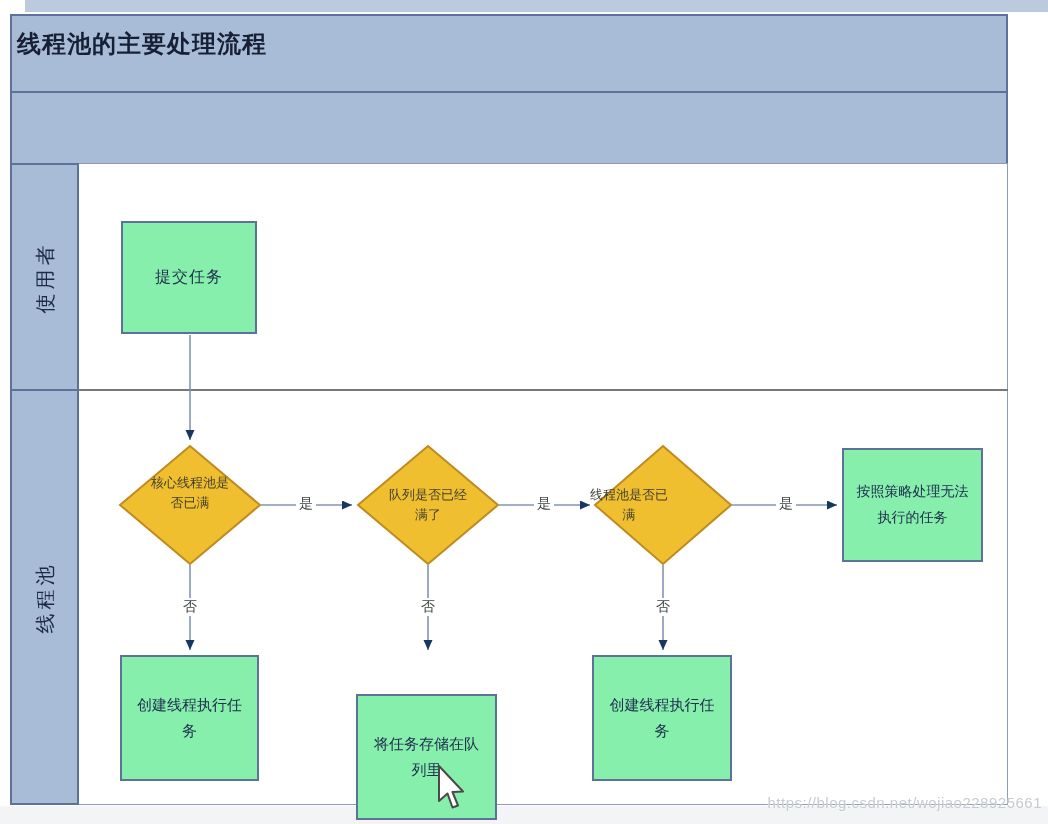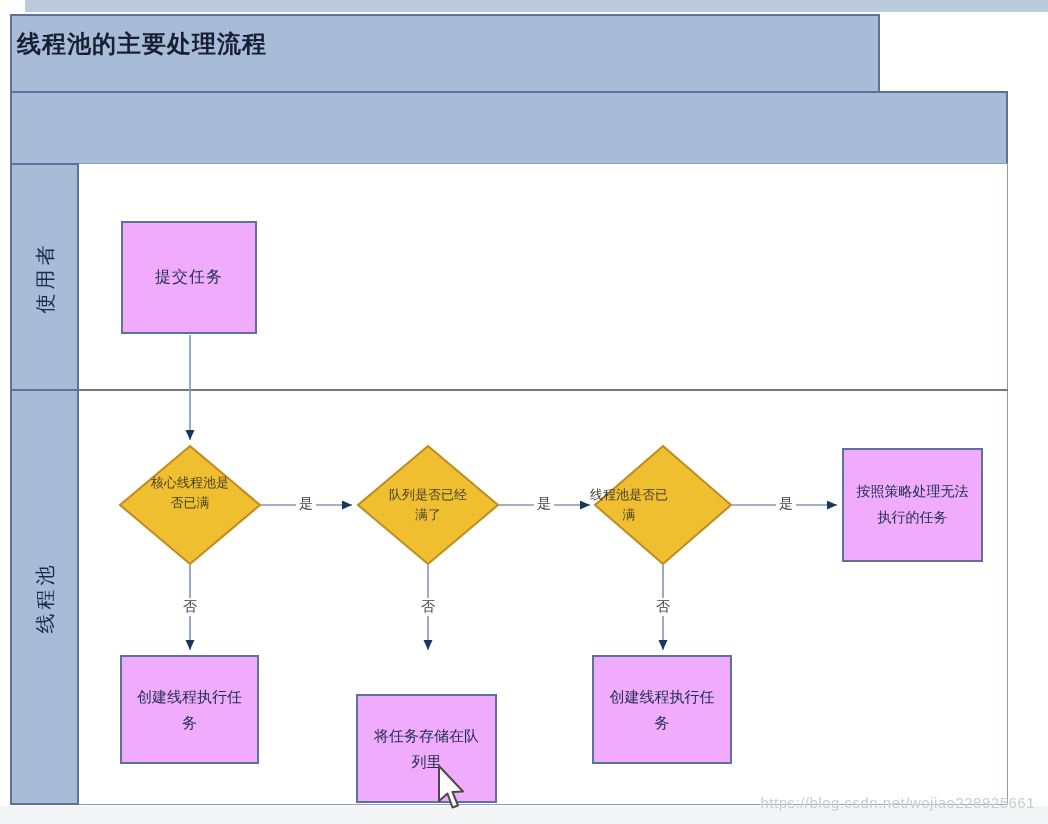--- a/index.html
+++ b/index.html
@@ -3,21 +3,21 @@
 <meta charset="utf-8">
 <style>
   * { margin:0; padding:0; box-sizing:border-box; }
   html,body { background:#ffffff; }
   body { width:1048px; height:824px; position:relative; overflow:hidden;
          font-family:"Liberation Serif","DejaVu Serif",serif; }
   .abs { position:absolute; }
 
   .top-strip { left:25px; top:0; width:1023px; height:12px; background:#bccadd; }
 
-  .title-bar { left:10px; top:14px; width:870px; height:79px;
+  .title-bar { left:10px; top:14px; width:998px; height:79px;
                background:#a9bcd7; border:2px solid #5d7299; }
   .title-text { padding:12px 0 0 5px; font-size:24px; font-weight:bold;
                 color:#161f33; letter-spacing:1px; }
 
   .phase-band { left:10px; top:91px; width:998px; height:74px;
                 background:#a9bcd7; border:2px solid #5d7299; }
 
   .content-frame { left:77px; top:163px; width:931px; height:642px;
                    background:#ffffff; border:1px solid #8a9cba; }
 
@@ -30,41 +30,41 @@
                 font-size:20px; color:#1d2a45; letter-spacing:4px; }
 
   .lane-divider { left:78px; top:389px; width:930px; height:2px;
                   background:#73777e; z-index:4; }
 
   .flow-svg { left:0; top:0; width:1048px; height:824px; z-index:5;
               pointer-events:none; }
 
   .node { z-index:6; display:flex; align-items:center; justify-content:center;
           text-align:center; color:#20304f; }
-  .box  { background:#f0abfc; border:2px solid #5d7299; }
+  .box  { background:#86efac; border:2px solid #5d7299; }
   .box-submit  { left:121px; top:221px; width:136px; height:113px;
                  font-size:16px; letter-spacing:1px; }
   .box-policy  { left:842px; top:448px; width:141px; height:114px;
                  font-size:14px; line-height:26px; padding:0 12px; }
-  .box-bottom  { top:655px; height:109px; font-size:15px; line-height:26px;
+  .box-bottom  { top:655px; height:126px; font-size:15px; line-height:26px;
                  padding:12px 14px; }
   .box-create1 { left:120px; width:139px; }
   .box-store   { left:356px; width:141px;margin-top:39px; }
   .box-create2 { left:592px; width:140px; }
 
   .diamond-label { z-index:6; width:84px; text-align:center; font-size:13px;
                    line-height:20px; color:#433f30; }
   .dl1 { left:148px; top:473px; }
   .dl2 { left:386px; top:485px; }
   .dl3 { left:587px; top:485px; }
 
   .edge-label { z-index:7; transform:translate(-50%,-50%); background:#ffffff;
                 padding:0 3px; font-size:14px; color:#3a4145; }
 
-  .watermark { right:13px; top:794px; z-index:8; font-size:15px;
+  .watermark { right:6px; top:794px; z-index:8; font-size:15px;
                color:#c7cad0; letter-spacing:0.5px; text-shadow:0 0 2px #ffffff;
                font-family:"Liberation Sans","DejaVu Sans",sans-serif; }
 
   .cursor { left:437px; top:765px; z-index:9; }
 
   .bottom-strip { left:0; top:806px; width:1048px; height:18px; background:#f3f4f6; }
 </style>
 </head>
 <body>
 

